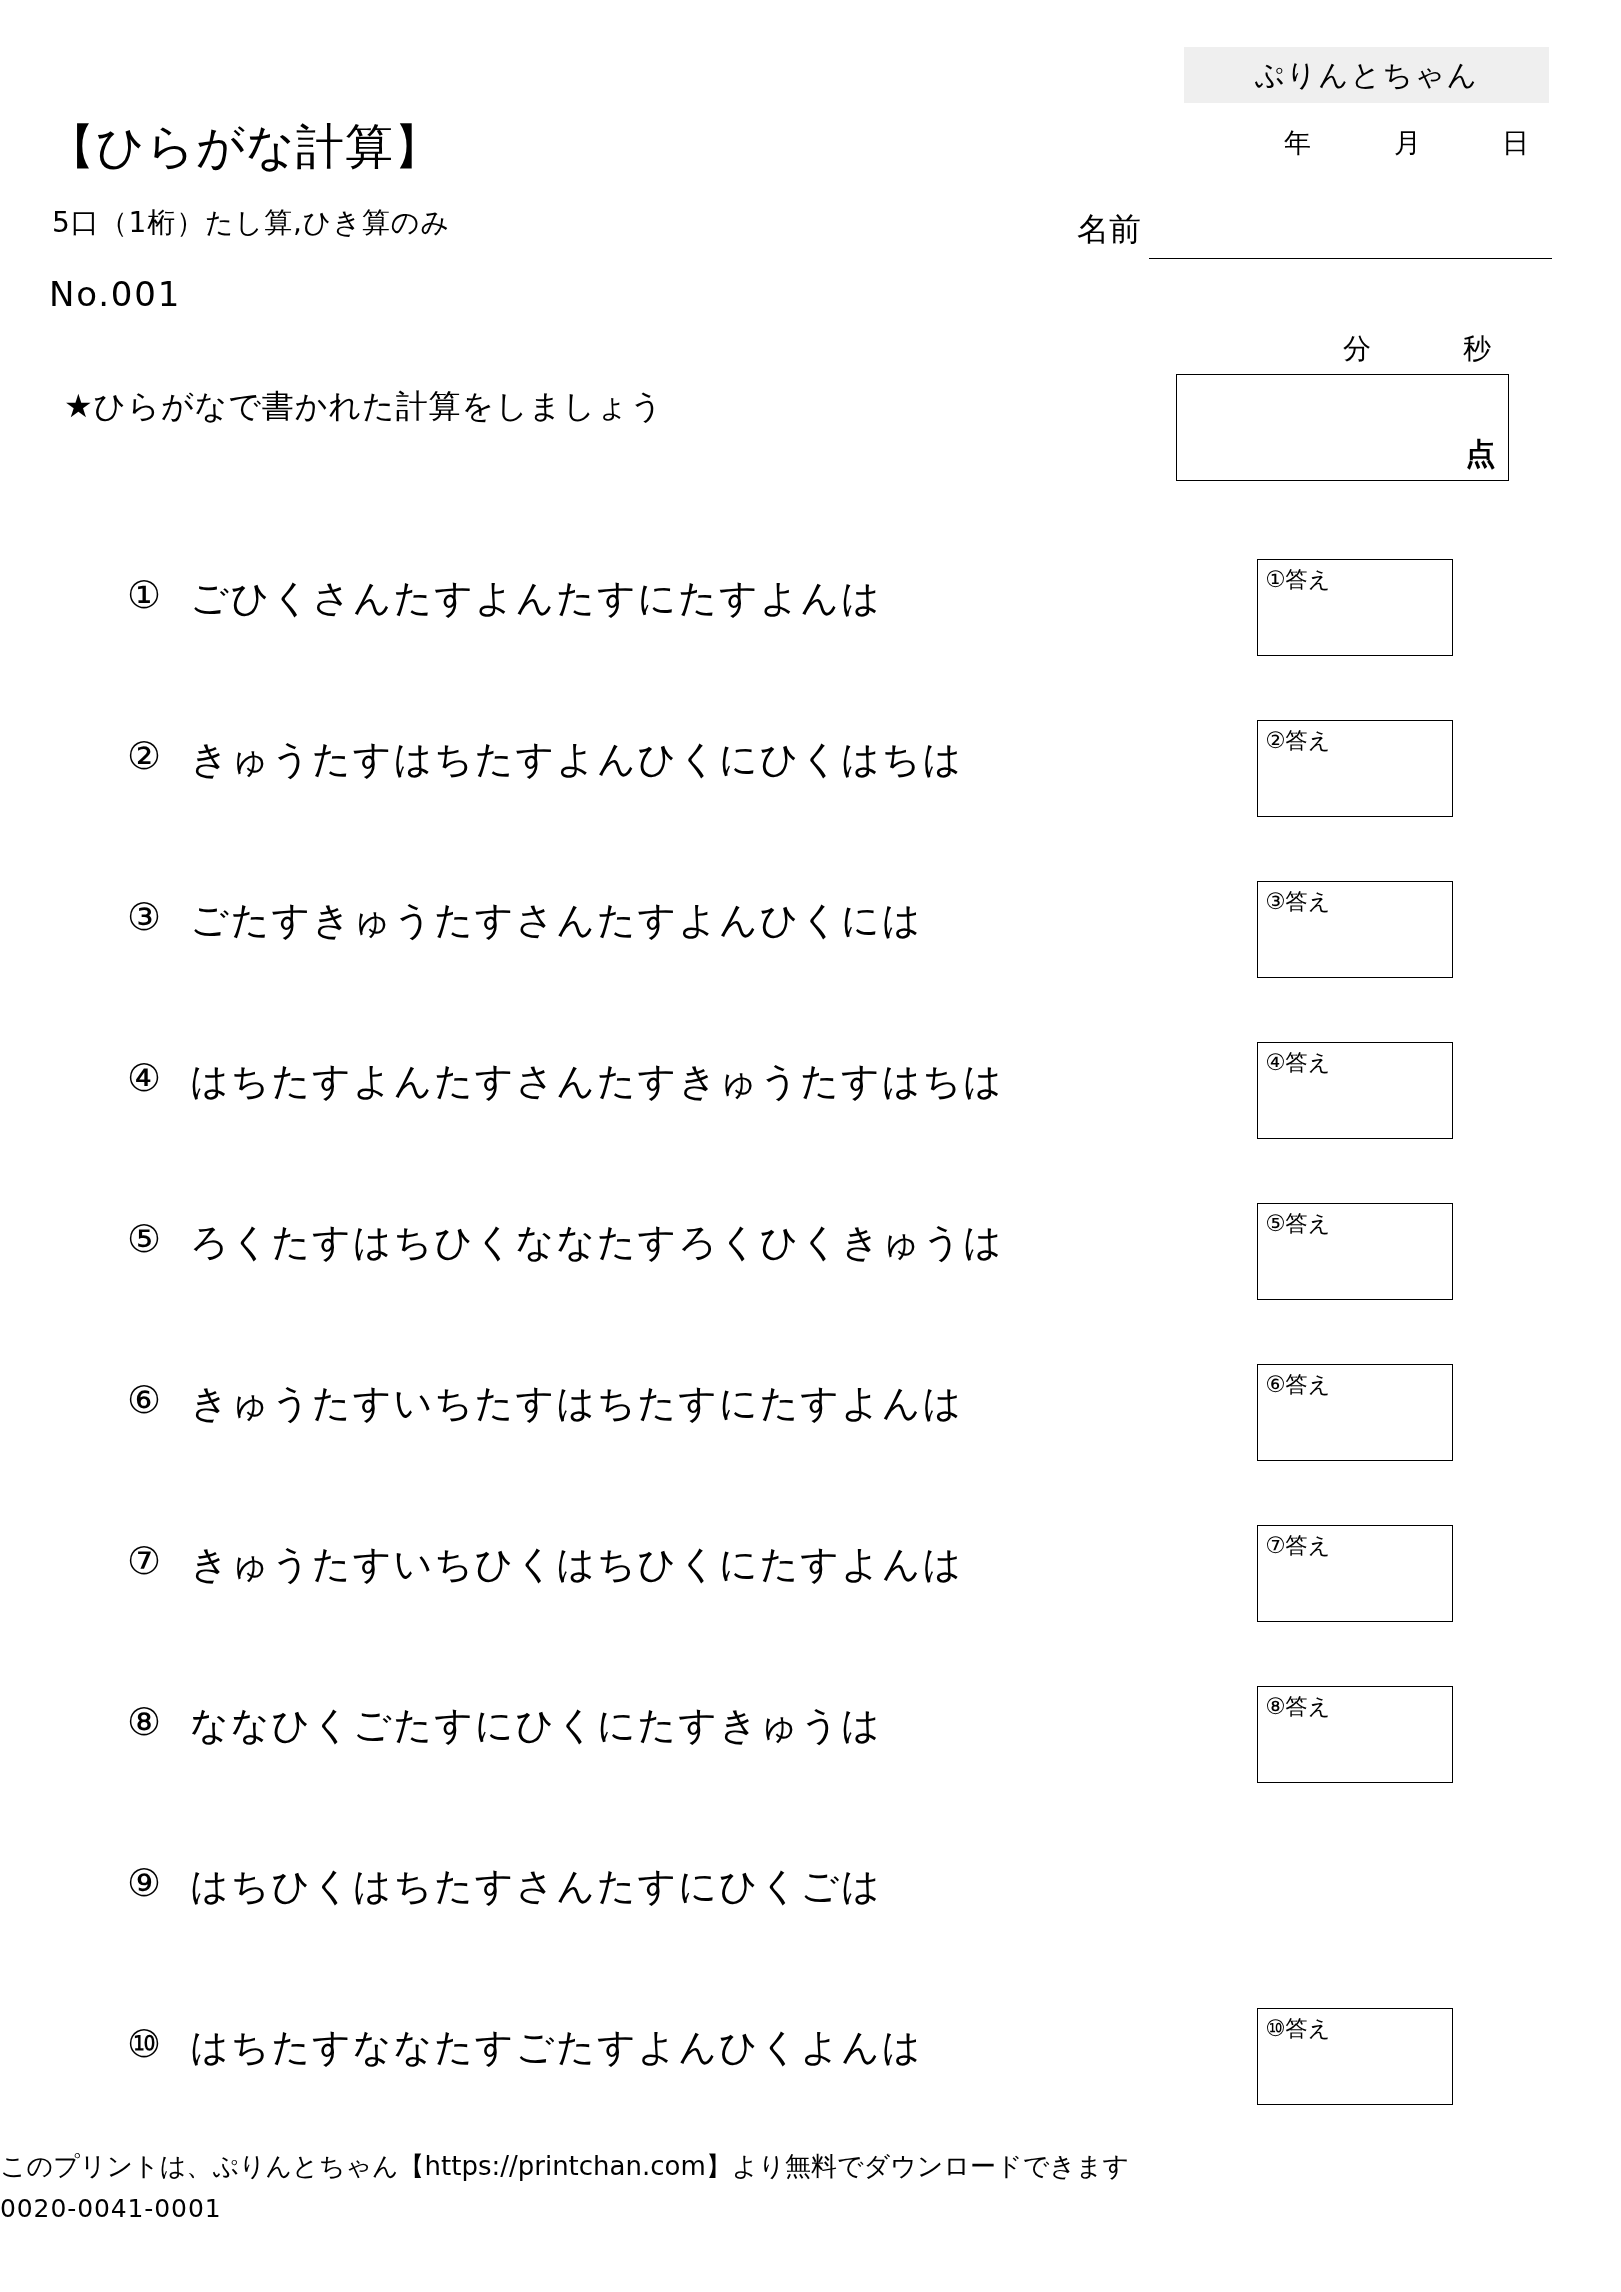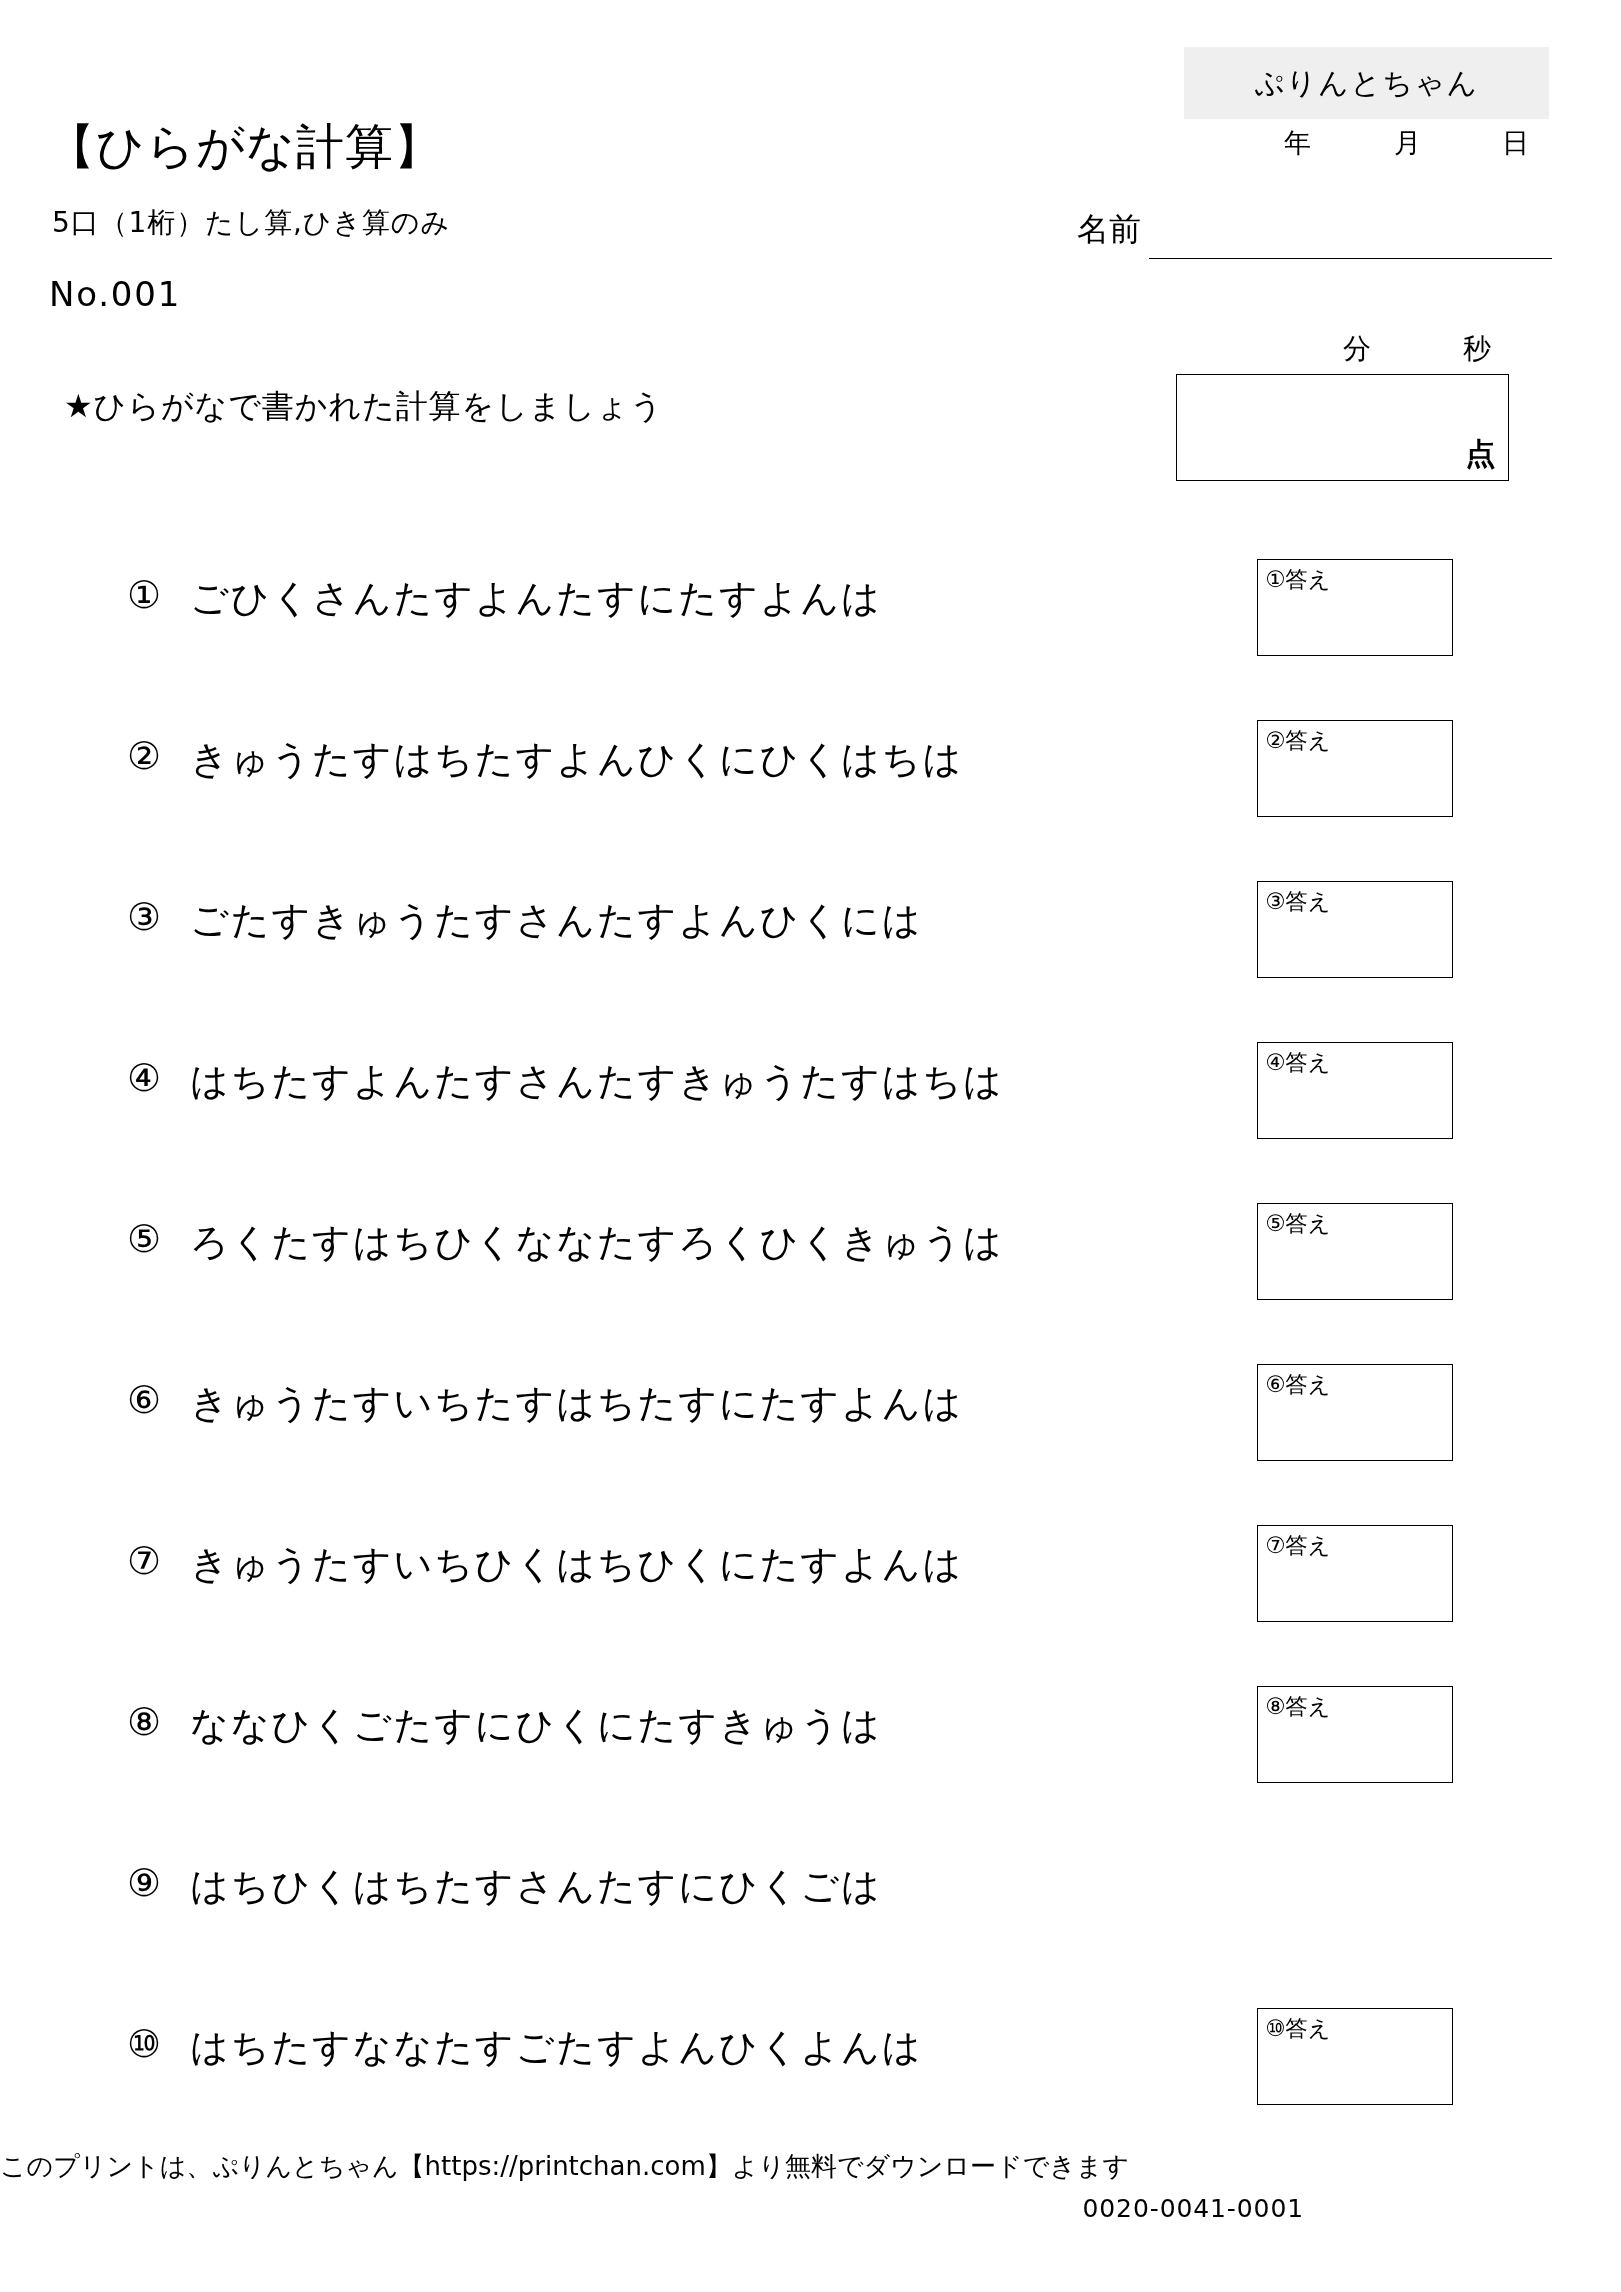--- a/index.html
+++ b/index.html
@@ -22,21 +22,21 @@
     width: 1622px;
     height: 2293px;
   }
 
   
   .brand-box {
     position: absolute;
     left: 1184px;
     top: 47px;
     width: 365px;
-    height: 72px;
+    height: 56px;
     background: #efefef;
     display: flex;
     align-items: center;
     justify-content: center;
     font-size: 29.6px;
     letter-spacing: 1.8px;
     font-family: Liberation Mono, monospace;
   }
   .date-row {
     position: absolute;
@@ -182,21 +182,21 @@
     width: 1622px;
     text-align: left;
     font-size: 26px;
     letter-spacing: 0px;
   }
   .footer-code {
     position: absolute;
     left: 0;
     top: 2194px;
     width: 1420px;
-    text-align: right;
+    text-align: left;
     padding-right: 116px;
     box-sizing: border-box;
     font-size: 25px;
     letter-spacing: 0.9px;
   }
 </style>
 </head>
 <body>
 
 <div class="sheet">

